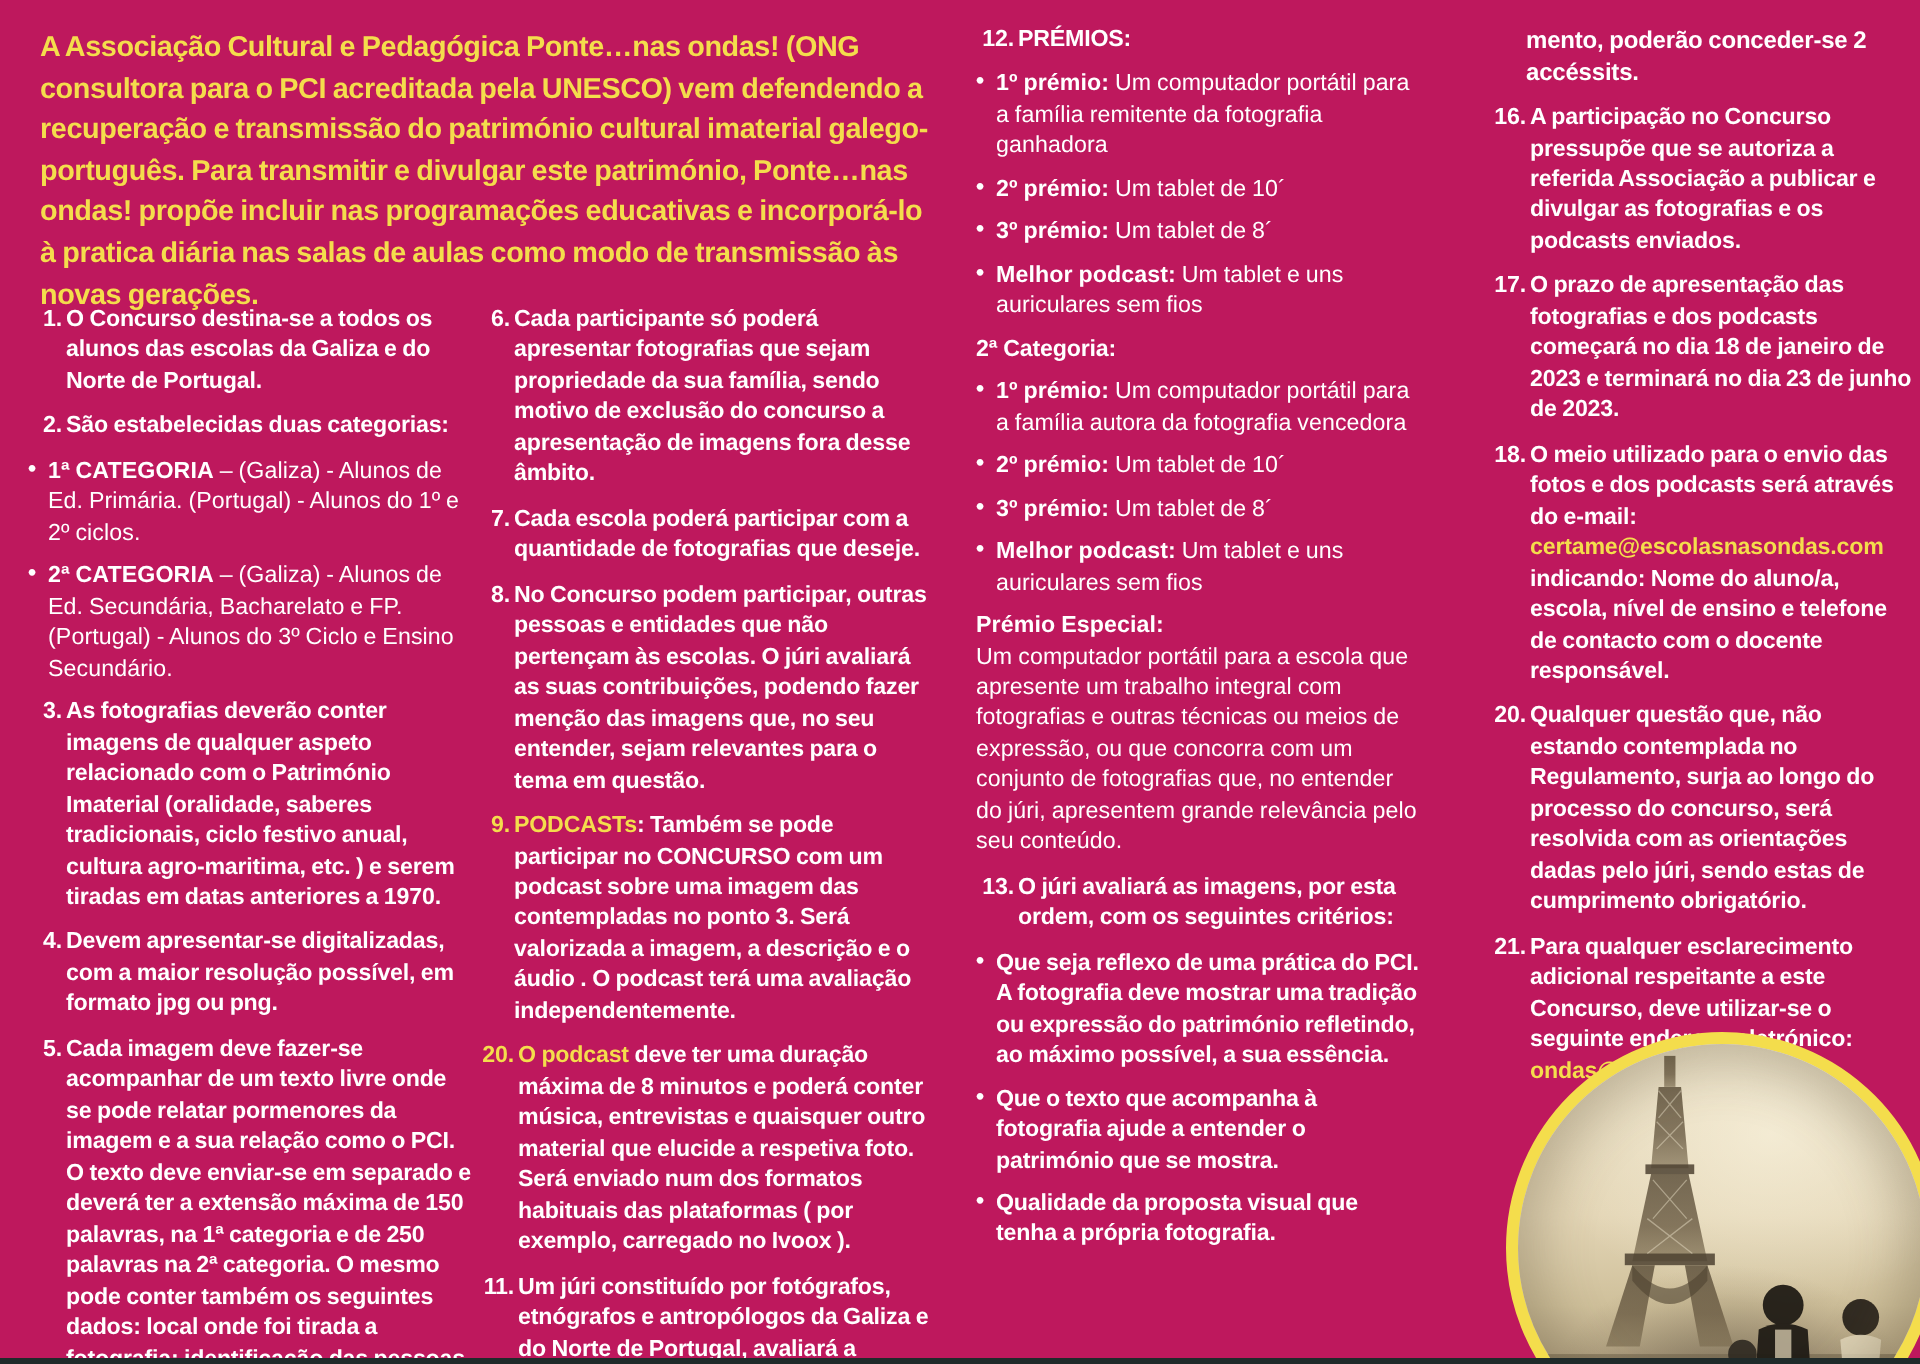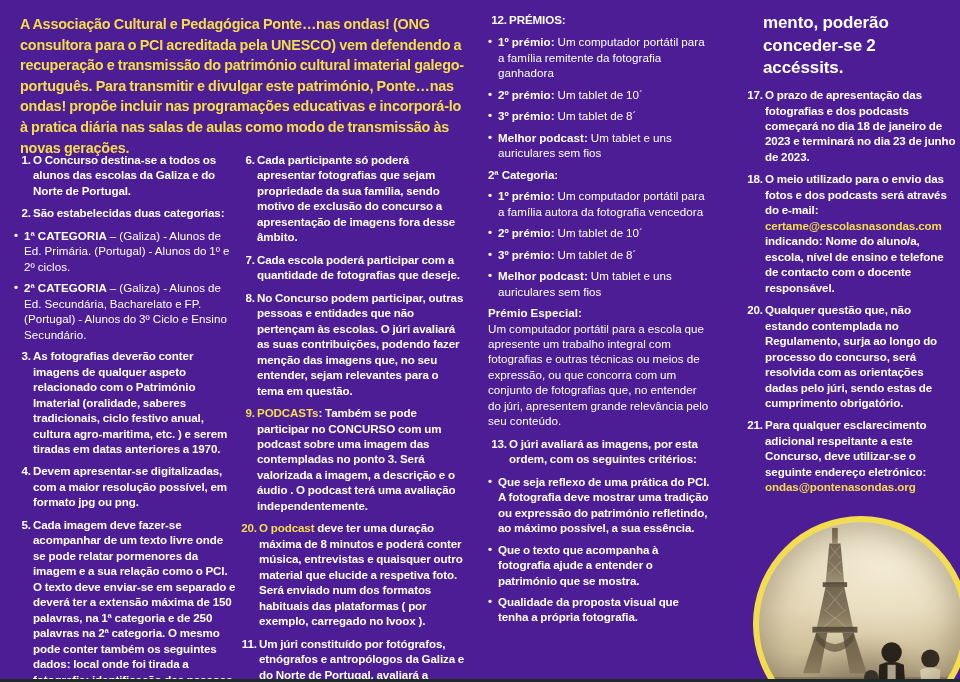--- a/index.html
+++ b/index.html
@@ -11,21 +11,21 @@
     height: 682px;
     overflow: hidden;
     background: #4cb6a5;
     font-family: "Liberation Sans", sans-serif;
     position: relative;
   }
   .page {
     position: relative;
     width: 960px;
     height: 682px;
-    background: #4c1d95;
+    background: #be185d;
     overflow: hidden;
     box-sizing: border-box;
     border-bottom: 3px solid #1f2a2a;
   }
 
   
   .intro {
     position: absolute;
     left: 20px;
     top: 14px;
@@ -113,21 +113,21 @@
     word-spacing: -0.3px;
     flex-direction: column;
   }
   .hang .lead { flex: 0 0 auto; font-weight: bold; padding-right: 3px; }
   .hang .body { flex: 1 1 auto; }
 
   
   .cont {
     color: #ffffff;
     font-weight: bold;
-    font-size: 17px;
+    font-size: 12px;
     line-height: 1.335;
     margin-bottom: 7px;
     padding-left: 19px;
     letter-spacing: -0.1px;
     word-spacing: -0.35px;
   }
 
   
   .photo-wrap {
     position: absolute;
@@ -316,20 +316,24 @@
       <span class="dot">•</span>
       <span class="body strong">Qualidade da proposta visual que tenha a própria fotografia.</span>
     </div>
 
   </div>
 
   <div class="col col-4">
 
     <div class="cont">mento, poderão conceder-se 2 accéssits.</div>
 
+    <div class="item">
+      <span class="num wide">16.</span>
+      <span class="body">A participação no Concurso pressupõe que se autoriza a referida Associação a publicar e divulgar as fotografias e os podcasts enviados.</span>
+    </div>
 
     <div class="item">
       <span class="num wide">17.</span>
       <span class="body">O prazo de apresentação das fotografias e dos podcasts começará no dia 18 de janeiro de 2023 e terminará no dia 23 de junho de 2023.</span>
     </div>
 
     <div class="item">
       <span class="num wide">18.</span>
       <span class="body"><span>O meio utilizado para o envio das fotos e dos podcasts será através do e-mail: </span><span class="hl">certame@escolasnasondas.com</span><span> indicando: Nome do aluno/a, escola, nível de ensino e telefone de contacto com o docente responsável.</span></span>
     </div>

